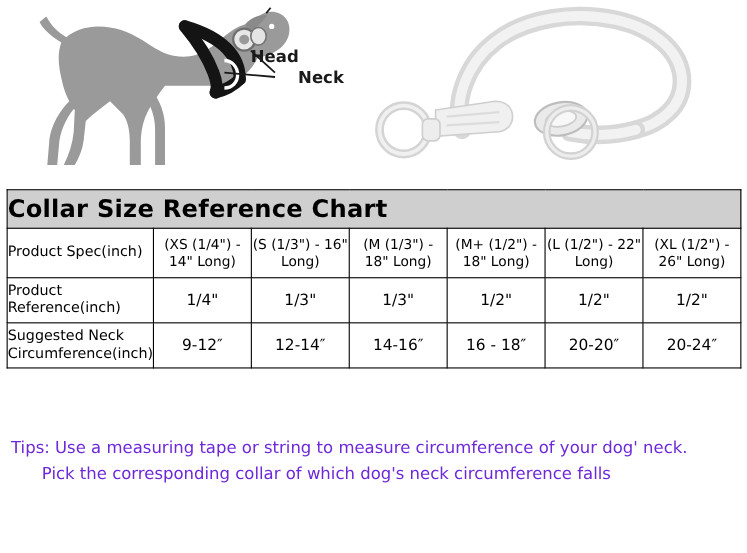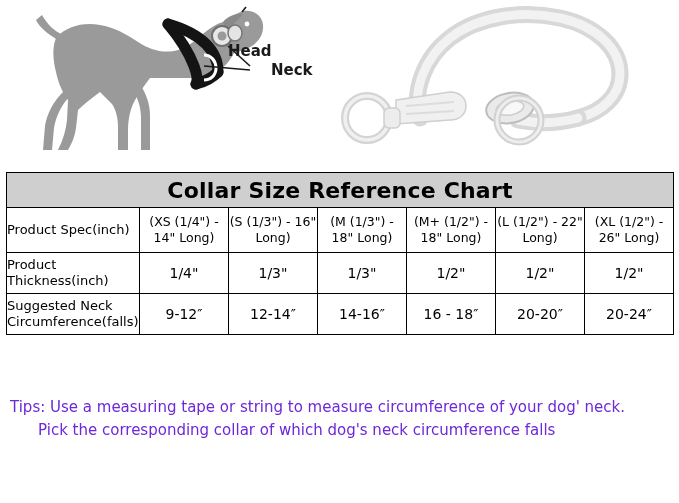--- a/index.html
+++ b/index.html
@@ -56,21 +56,20 @@
     table-layout: fixed;
   }
   table.size-chart th,
   table.size-chart td {
     border: 1px solid #000;
     padding: 0;
     vertical-align: middle;
   }
   .chart-title-cell {
     background: #cfcfcf;
-    text-align: center;
     font-size: 22px;
     font-weight: bold;
     height: 34px;
     letter-spacing: 0.2px;
     font-family: "DejaVu Sans", sans-serif;
   }
   .row-label {
     font-size: 13px;
     padding: 5px 6px 5px 7px;
     line-height: 1.25;
@@ -230,30 +229,30 @@
         <tr class="spec-row">
           <td class="row-label">Product Spec(inch)</td>
           <td class="spec-cell">(XS (1/4") - 14" Long)</td>
           <td class="spec-cell">(S (1/3") - 16" Long)</td>
           <td class="spec-cell">(M (1/3") - 18" Long)</td>
           <td class="spec-cell">(M+ (1/2") - 18" Long)</td>
           <td class="spec-cell">(L (1/2") - 22" Long)</td>
           <td class="spec-cell">(XL (1/2") - 26" Long)</td>
         </tr>
         <tr class="thick-row">
-          <td class="row-label">Product Thickness(inch)</td>
+          <td class="row-label">Product Reference(inch)</td>
           <td class="val-cell">1/4"</td>
           <td class="val-cell">1/3"</td>
           <td class="val-cell">1/3"</td>
           <td class="val-cell">1/2"</td>
           <td class="val-cell">1/2"</td>
           <td class="val-cell">1/2"</td>
         </tr>
         <tr class="circ-row">
-          <td class="row-label">Suggested Neck Circumference(falls)</td>
+          <td class="row-label">Suggested Neck Circumference(inch)</td>
           <td class="val-cell">9-12″</td>
           <td class="val-cell">12-14″</td>
           <td class="val-cell">14-16″</td>
           <td class="val-cell">16 - 18″</td>
           <td class="val-cell">20-20″</td>
           <td class="val-cell">20-24″</td>
         </tr>
       </tbody>
     </table>
   </div>

